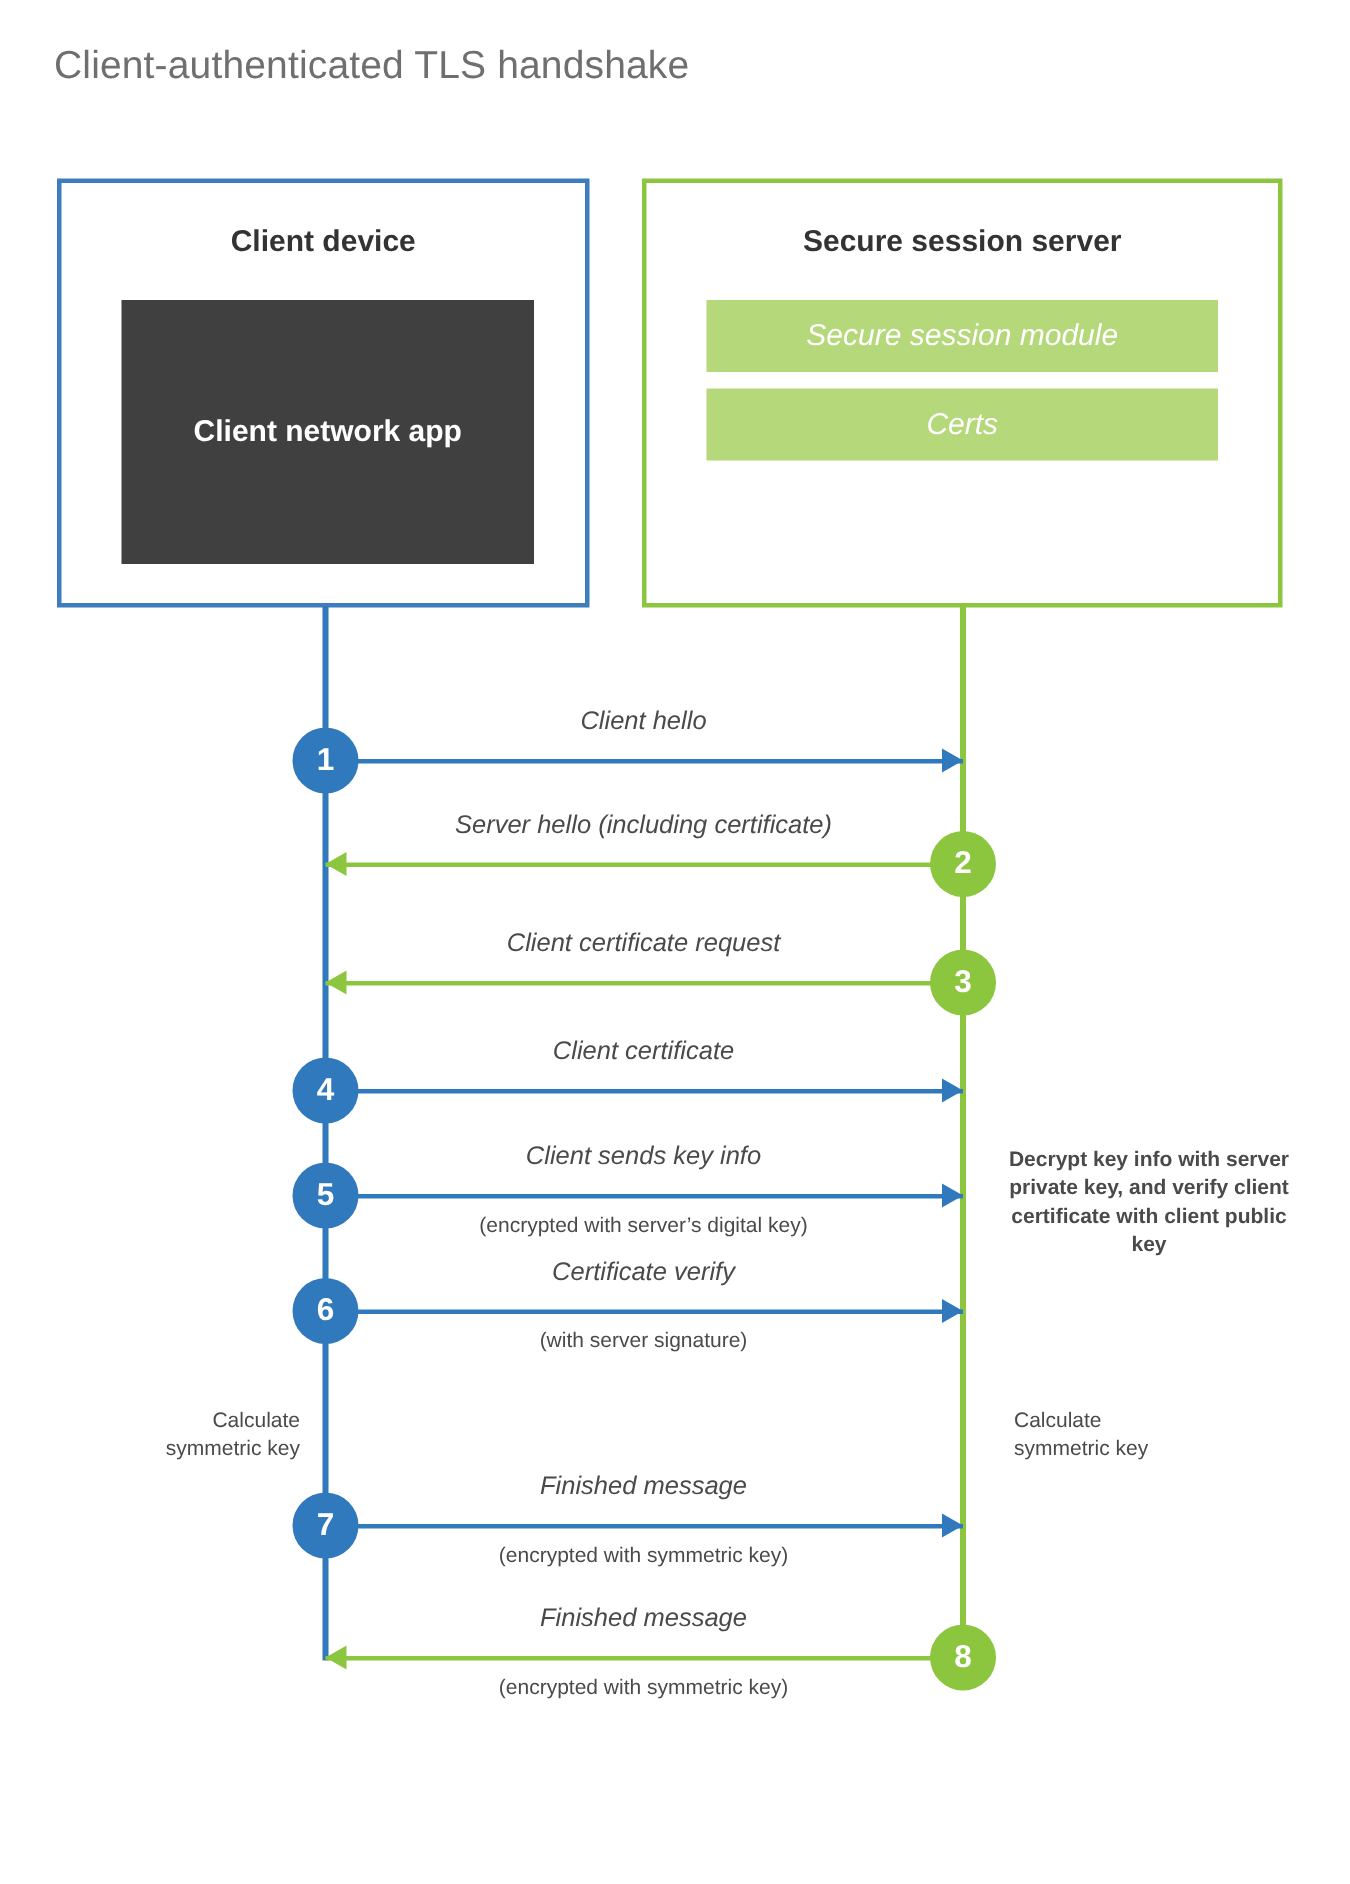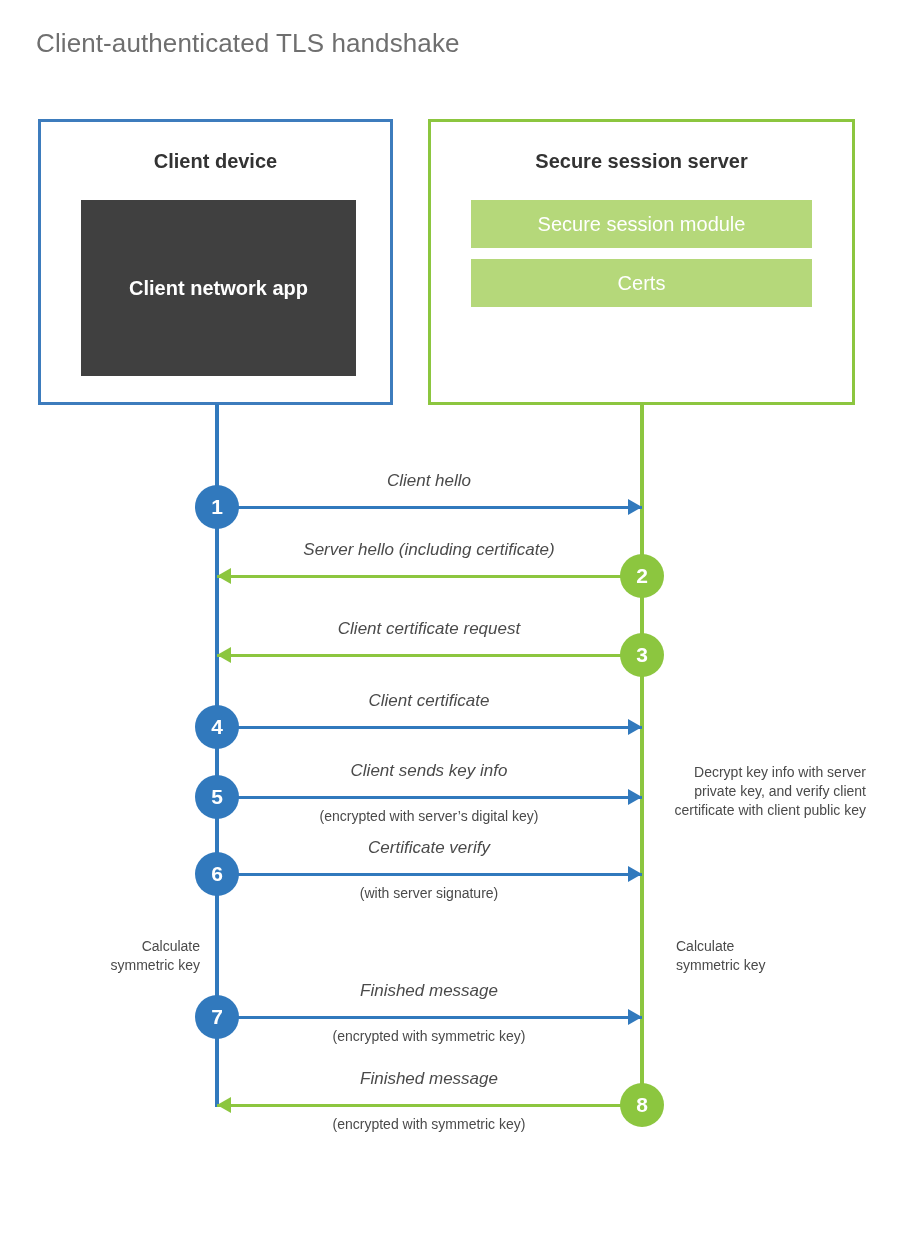--- a/index.html
+++ b/index.html
@@ -30,21 +30,21 @@
     padding:0 14px; box-sizing:border-box;
   }
 
   #server-modules{
     position:absolute; left:40px; top:78px; right:40px;
     display:flex; flex-direction:column; gap:11px;
   }
   .server-bar{
     background:#b5d87a; color:#ffffff; height:48px;
     display:flex; align-items:center; justify-content:center;
-    font-size:20px; font-weight:400;
+    font-size:20px; font-weight:400;font-style:italic;
   }
 
   
   .lifeline{position:absolute; width:4px;}
   #client-lifeline{left:215px; top:404px; height:703px; background:#3179bd;}
   #server-lifeline{left:640px; top:404px; height:703px; background:#8cc63f;}
 
   
   .msg{position:absolute; left:0; width:900px; height:0;}
   .arrow-line{position:absolute; height:3px; top:-1px;}
@@ -71,21 +71,21 @@
   .badge{
     position:absolute; width:44px; height:44px; border-radius:50%;
     display:flex; align-items:center; justify-content:center;
     color:#ffffff; font-size:21px; font-weight:700; top:-22px;
   }
   .badge.blue{background:#3179bd; left:195px;}
   .badge.green{background:#8cc63f; left:620px;}
 
   
   .note{position:absolute; font-size:14px; line-height:1.35; color:#4a4a4a; white-space:pre-line;}
-  #note-server-decrypt{left:666px; top:763px; width:200px; text-align:right;}
+  #note-server-decrypt{left:666px; top:763px; width:200px; text-align:center;font-weight:bold;}
   #note-client-symkey{left:40px; top:937px; width:160px; text-align:right;}
   #note-server-symkey{left:676px; top:937px; width:200px; text-align:left;}
 </style>
 </head>
 <body>
 
 <div id="page-title">Client-authenticated TLS handshake</div>
 
 <div class="party-box" id="client-box">
   <div class="party-title">Client device</div>

